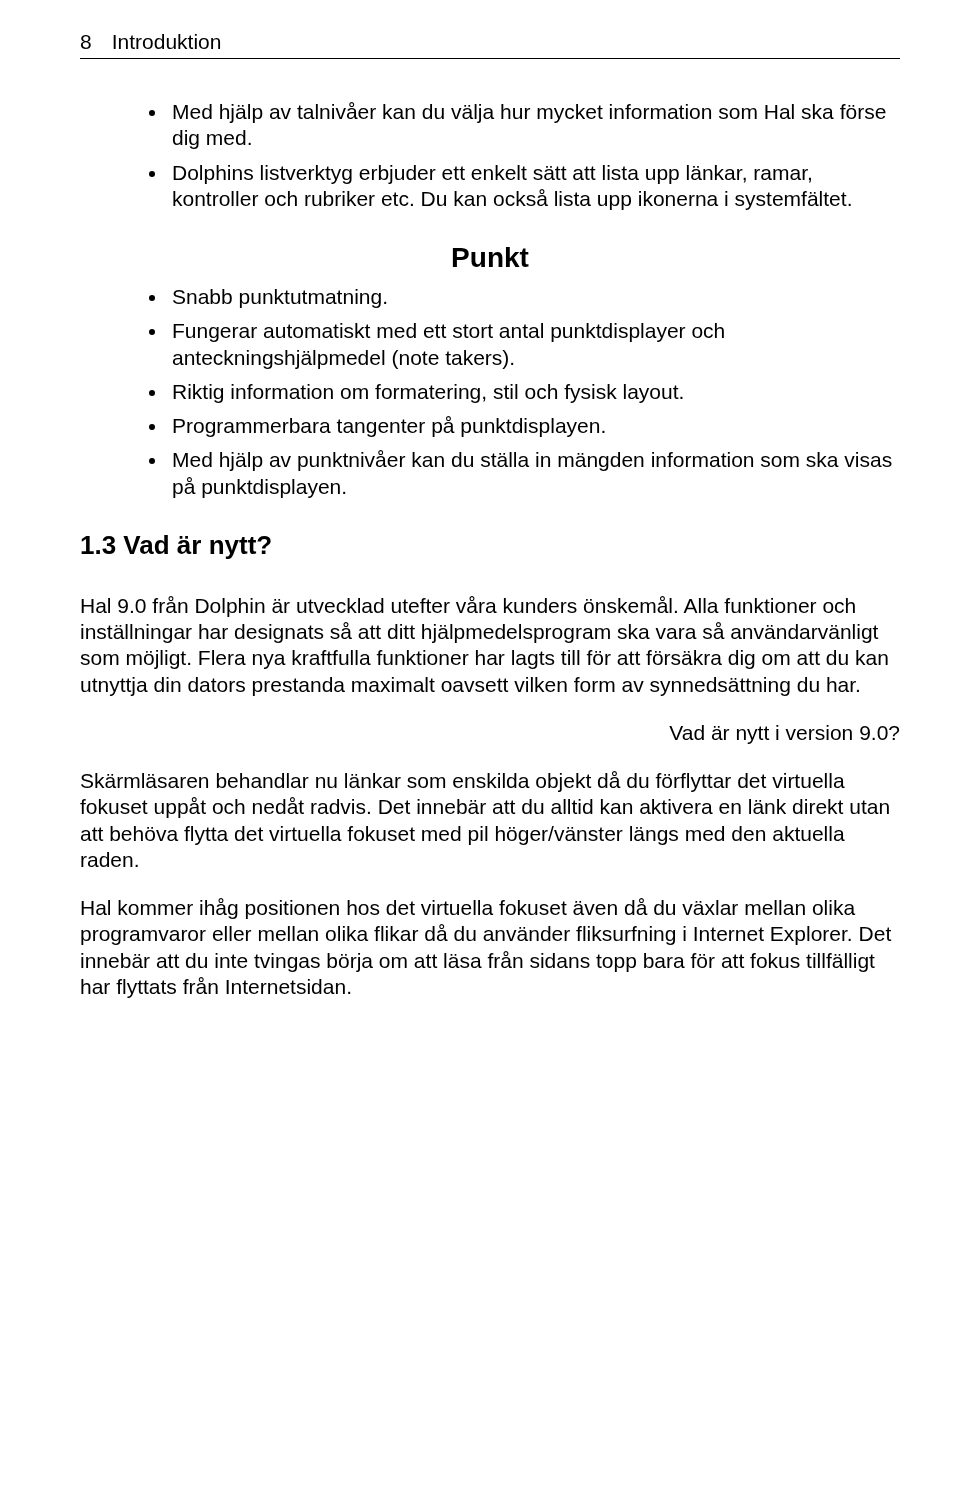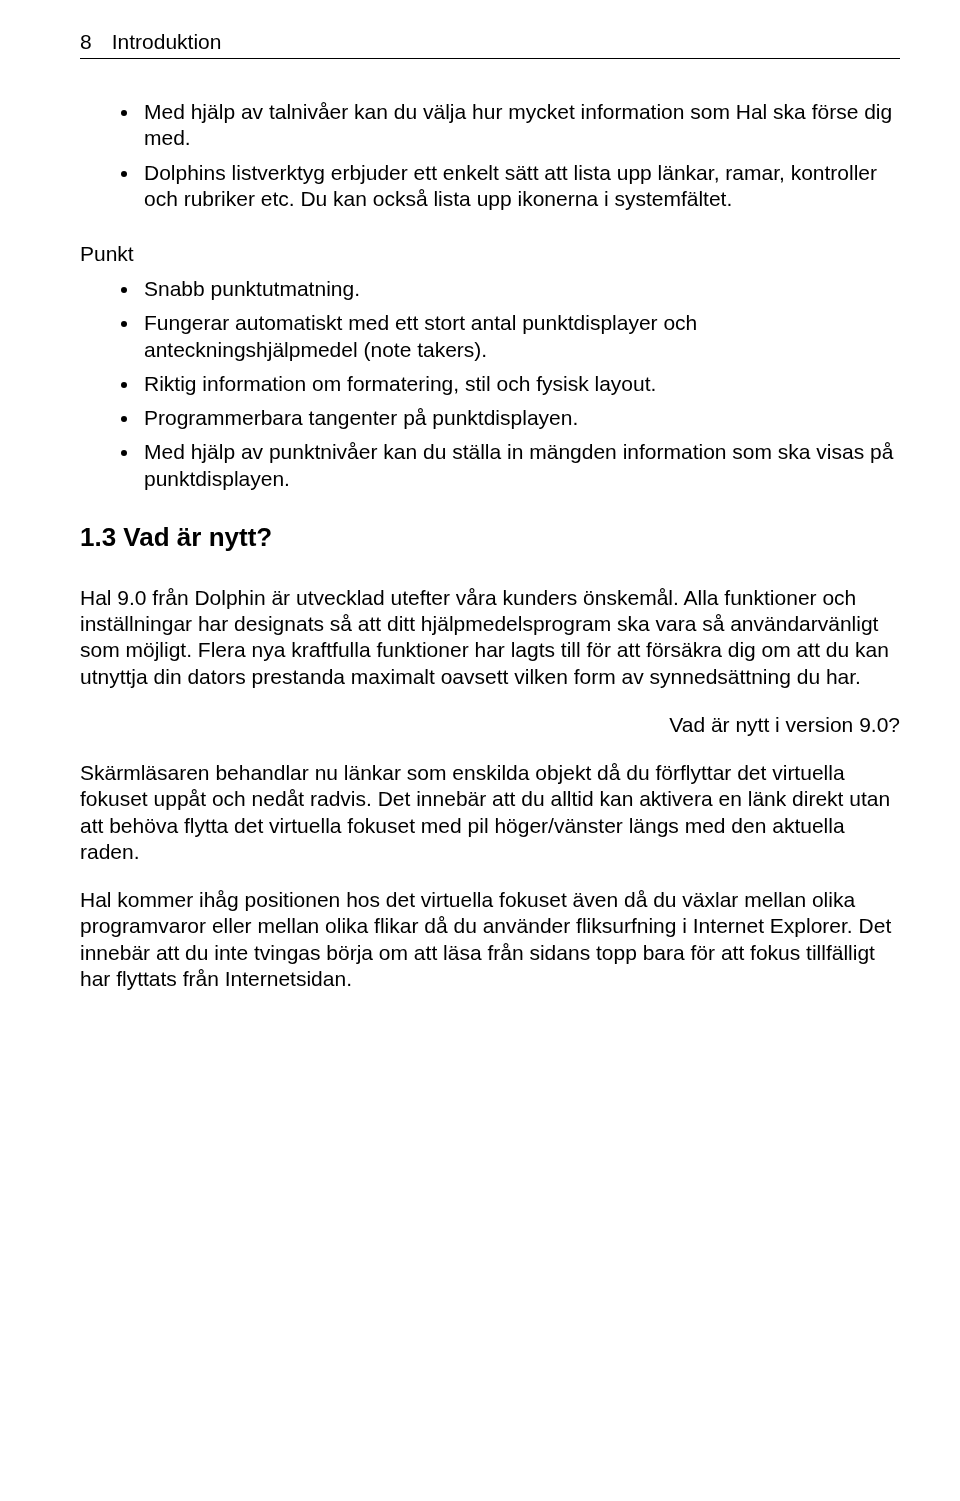--- a/index.html
+++ b/index.html
@@ -32,25 +32,27 @@
   ul.bullets {
     list-style-type: disc;
     margin: 0 0 30px 0;
     padding-left: 60px;
   }
   ul.bullets li {
     font-size: 21px;
     line-height: 1.25;
     margin-bottom: 8px;
     padding-left: 4px;
+    margin-left: 28px;
   }
   .section-label {
-    font-size: 21px;
-    font-weight: normal;
+    font-size: 28px;
+    font-weight: bold;
     margin: 10px 0 10px 0;
+    text-align: center;
   }
   h2.sub {
     font-size: 26px;
     font-weight: bold;
     margin: 30px 0 32px 0;
   }
   p.body {
     font-size: 21px;
     line-height: 1.25;
     margin: 8px 0 22px 0;

